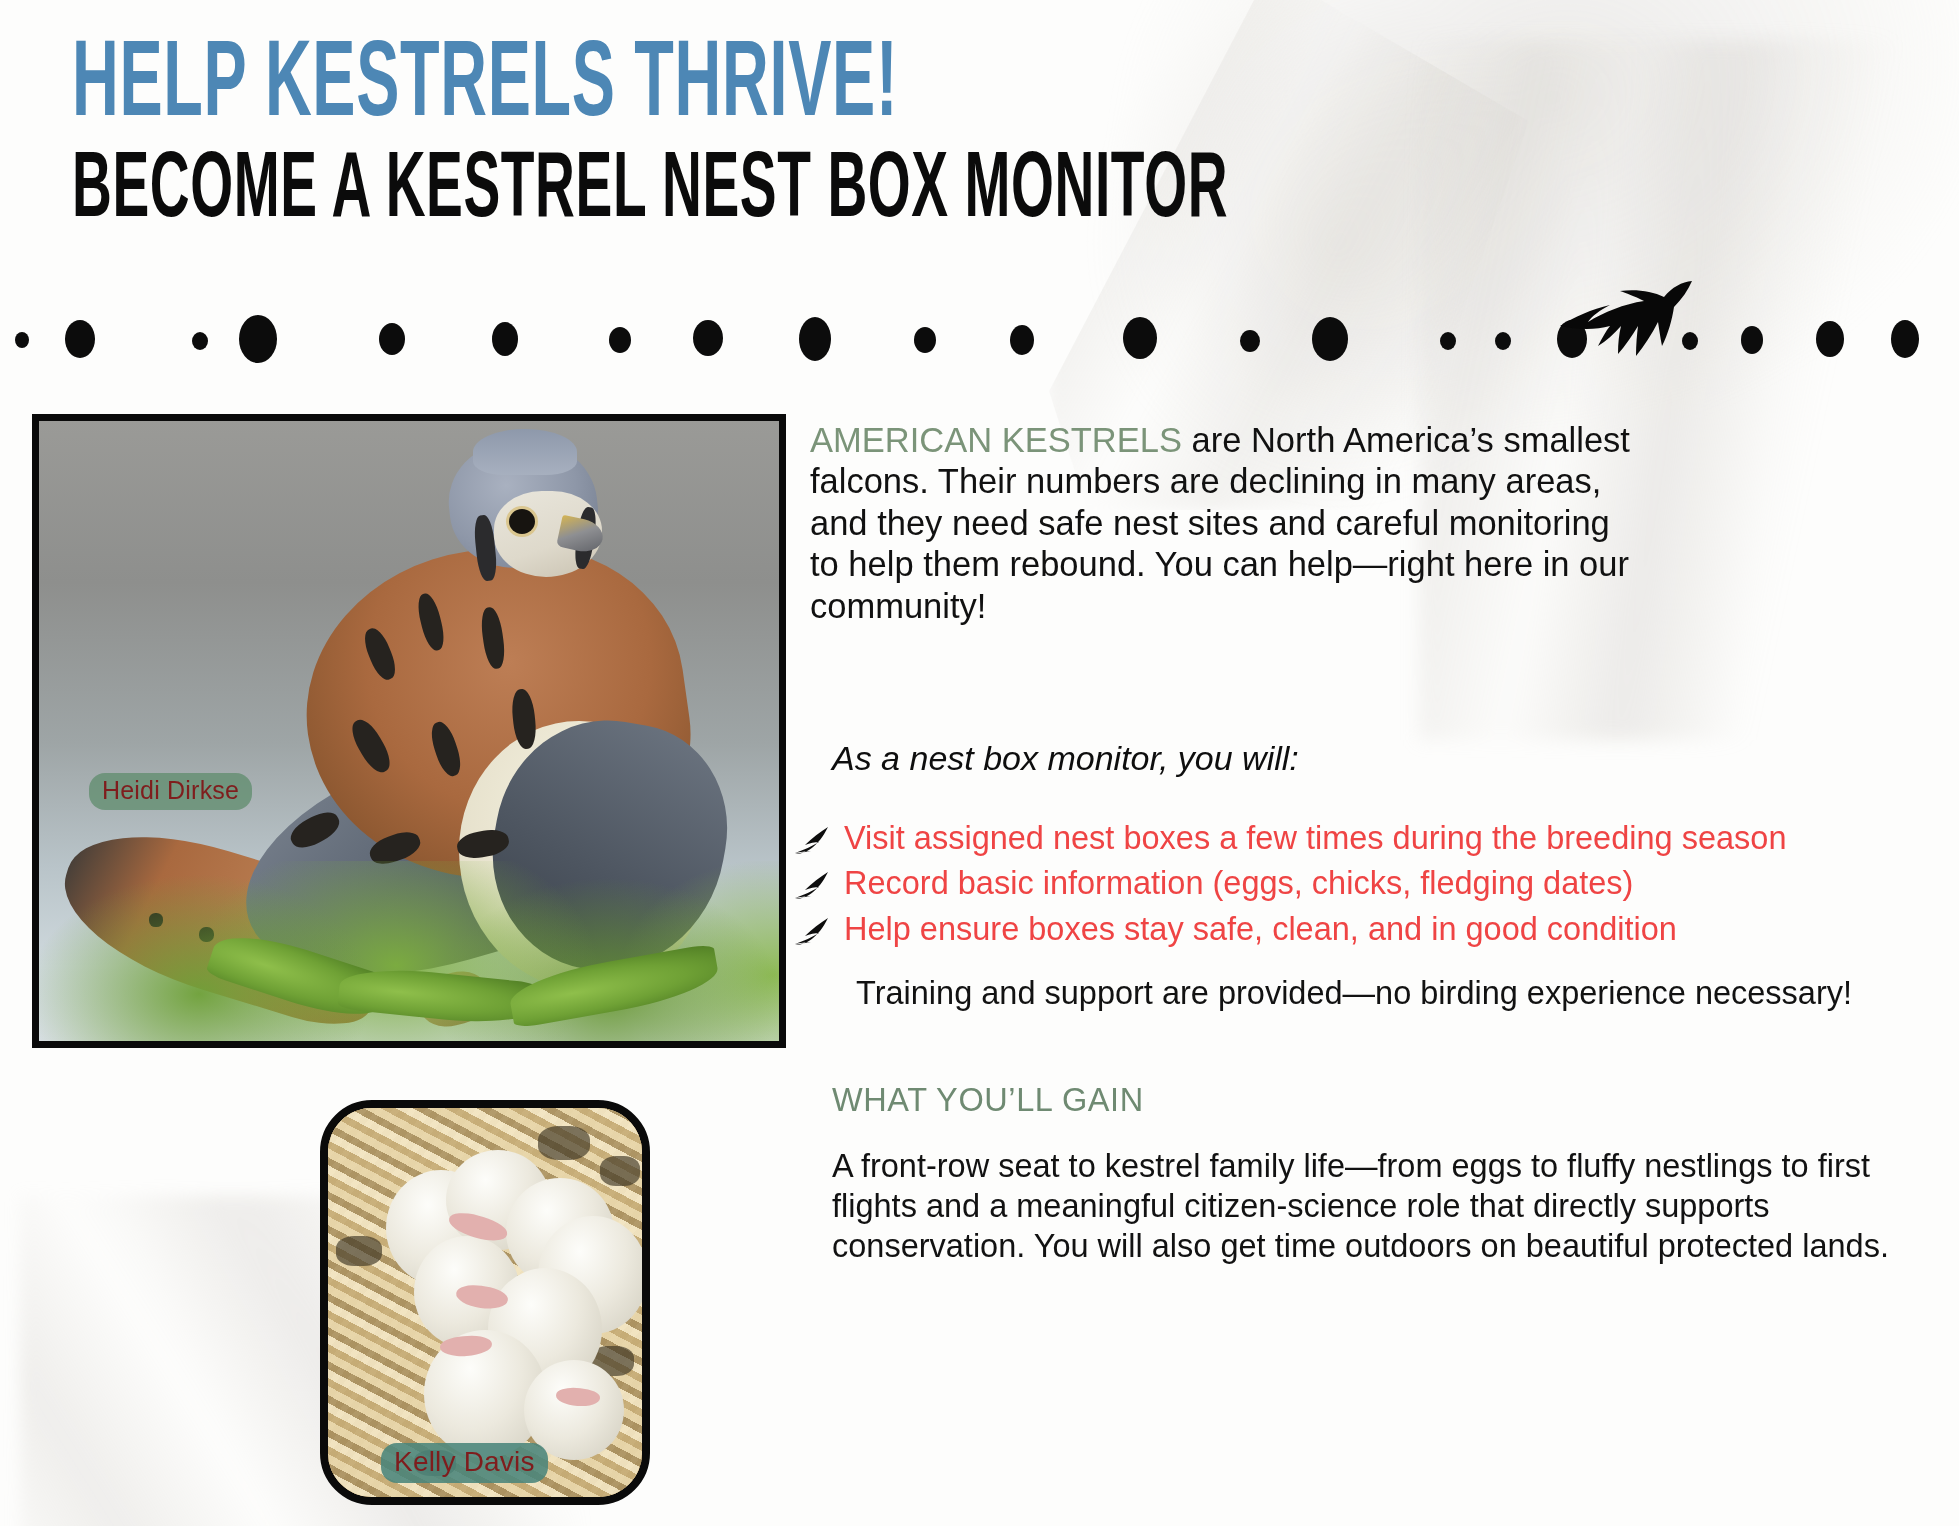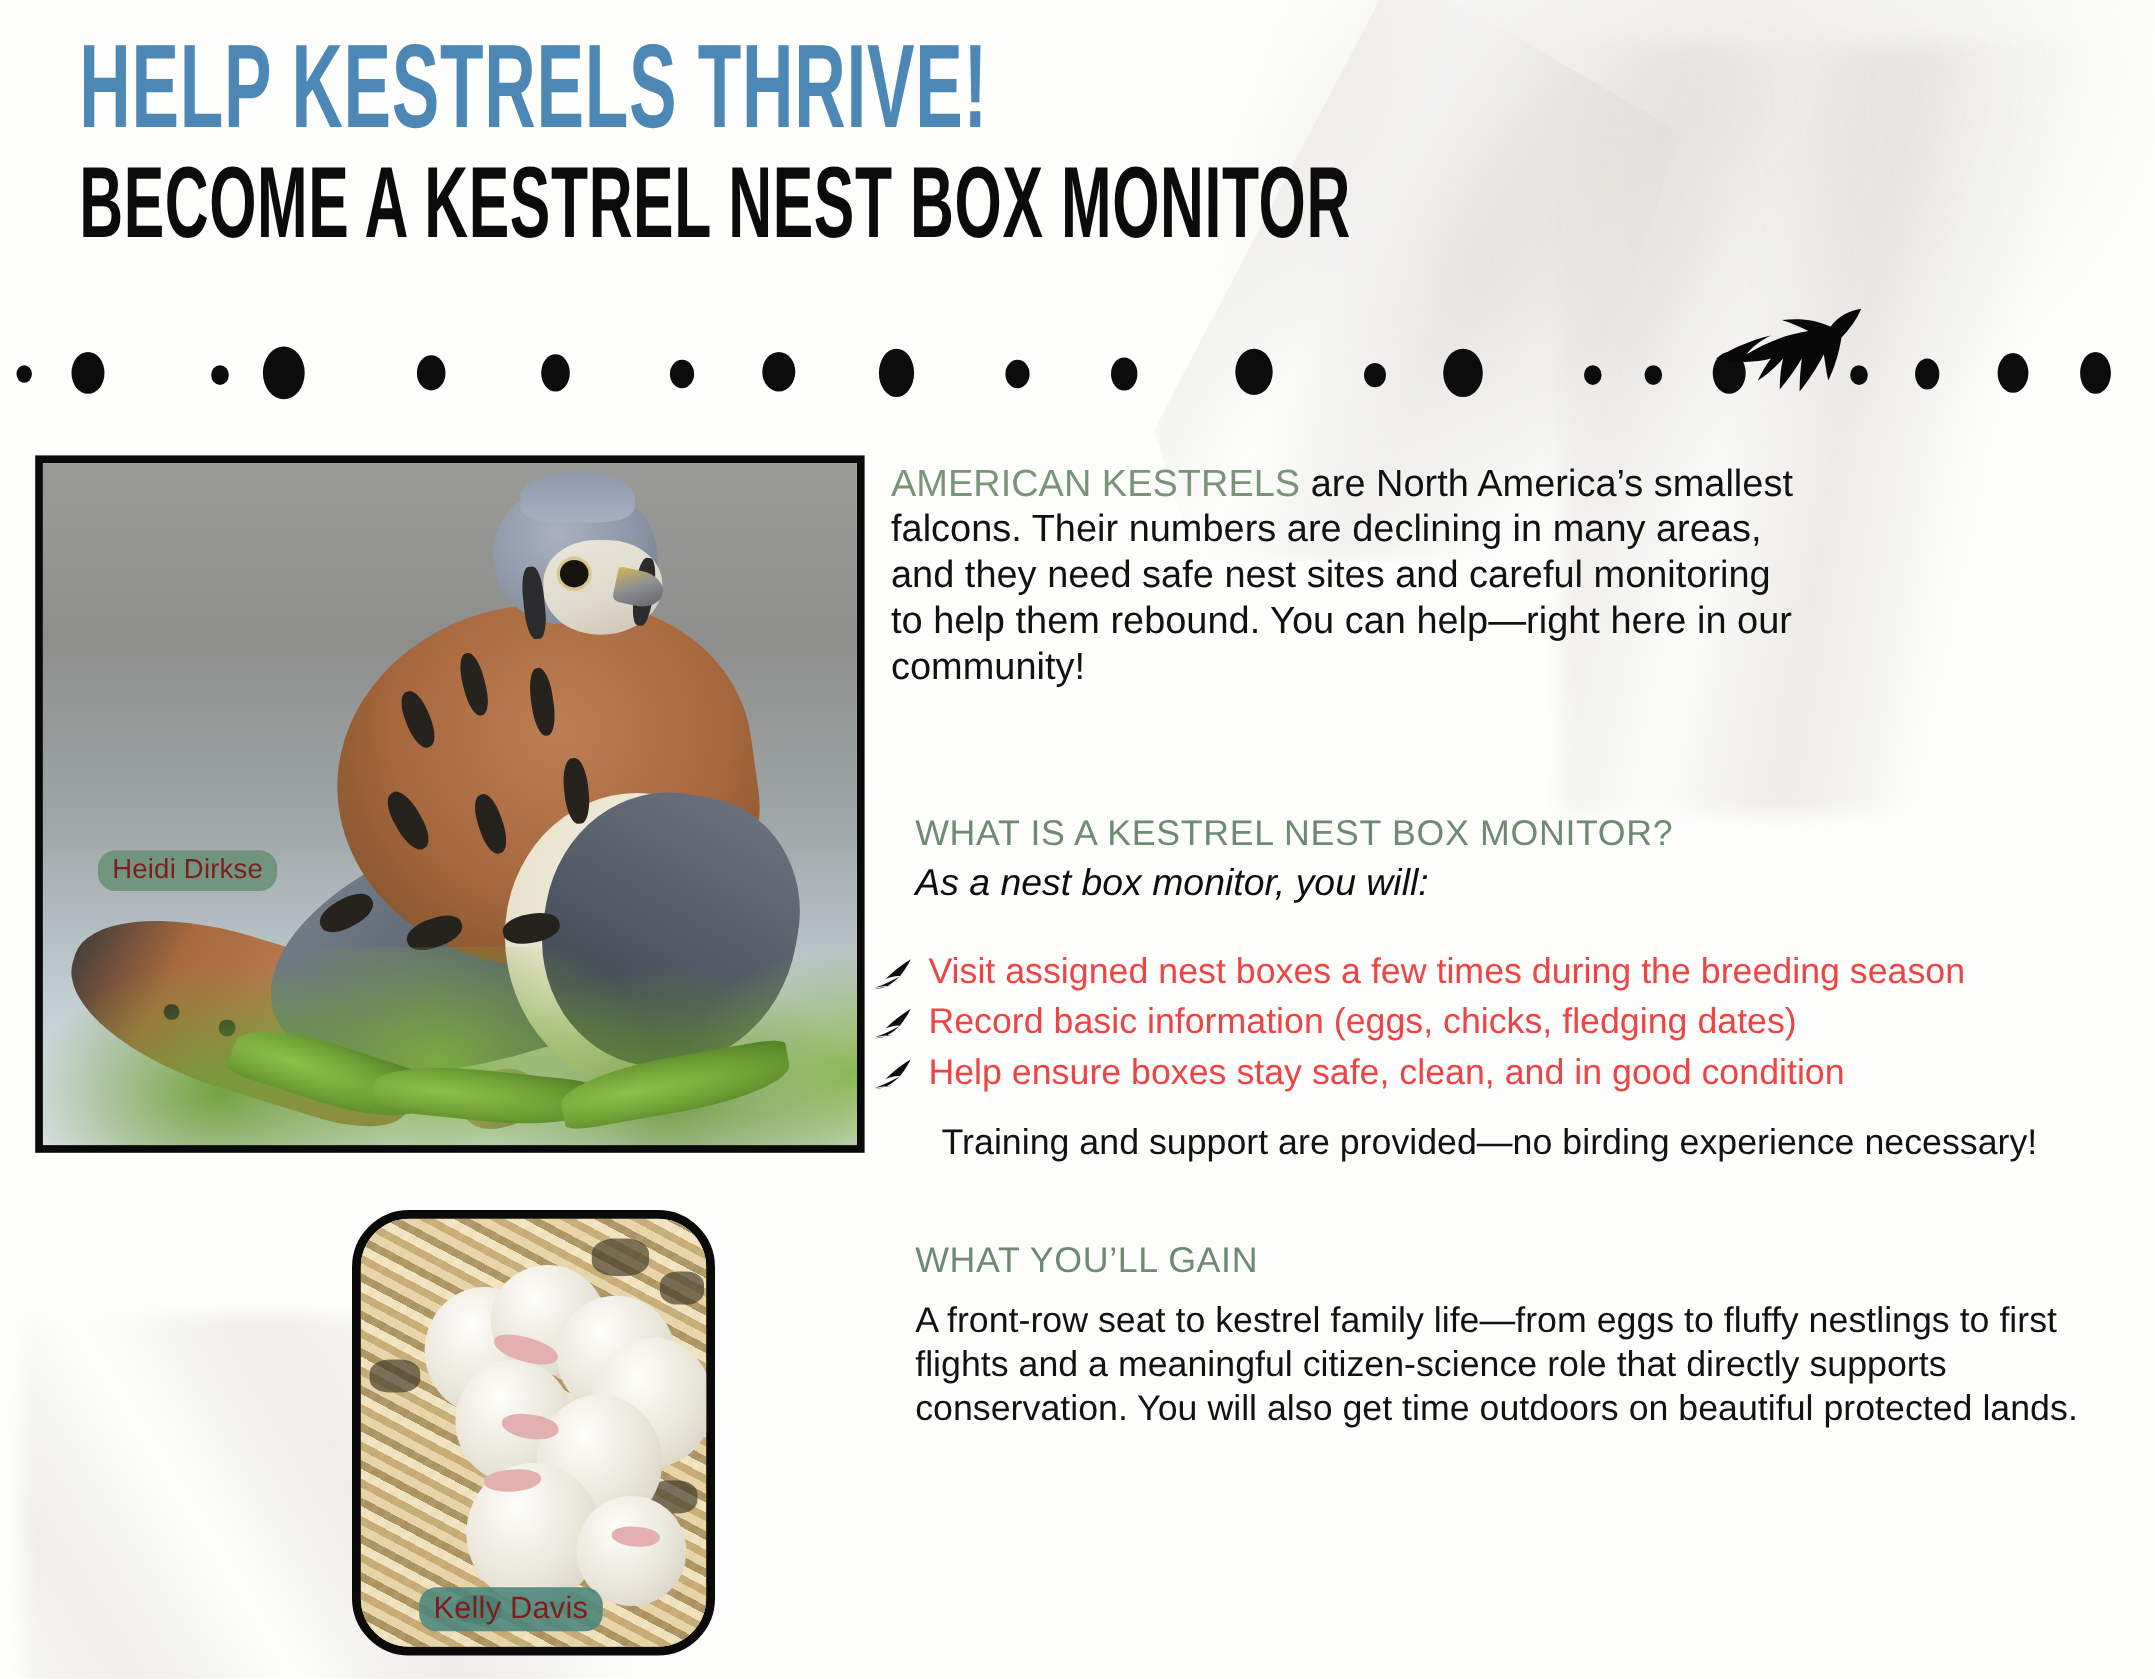--- a/index.html
+++ b/index.html
@@ -161,21 +161,21 @@
   .sec-sub { font-style:italic; font-size:34px; color:#0e0e0e; }
 
   #q-block { margin-left:22px; margin-top:112px; }
   #bullets { list-style:none; margin-top:40px; margin-left:-40px; }
   #bullets li { display:flex; align-items:flex-start; gap:14px; margin-bottom:5px; }
   #bullets .ftr { flex:0 0 auto; width:38px; height:30px; margin-top:7px; }
   #bullets span.txt { font-size:32.5px; line-height:1.24; color:#ef4444; white-space:nowrap; }
 
   #training { margin-top:26px; margin-left:24px; font-size:32.5px; color:#121212; white-space:nowrap; }
   #gain-head { margin-top:70px; margin-left:22px; }
-  #gain-body { margin-top:16px; margin-left:22px; width:1095px; font-size:32.5px; line-height:1.235; color:#121212; }
+  #gain-body { margin-top:27px; margin-left:22px; width:1095px; font-size:32.5px; line-height:1.235; color:#121212; }
 </style>
 </head>
 <body>
 
 <div class="wm" id="wm-tr"></div>
 <div class="wm" id="wm-tr3"></div>
 <div class="wm" id="wm-tr2"></div>
 <div class="wm" id="wm-bl"></div>
 
 <div id="header">
@@ -283,21 +283,20 @@
   <div class="credit" id="credit-inset">Kelly Davis</div>
 </div>
 
 <div id="right">
 
   <p class="lead">
     <span class="hl">AMERICAN KESTRELS</span><span> are North America’s smallest falcons. Their numbers are declining in many areas, and they need safe nest sites and careful monitoring to help them rebound. You can help—right here in our community!</span>
   </p>
 
   <div id="q-block">
-    <div class="sec-head">WHAT IS A KESTREL NEST BOX MONITOR?</div>
     <div class="sec-sub" style="margin-top:8px">As a nest box monitor, you will:</div>
 
     <ul id="bullets">
       <li>
         <svg class="ftr" viewBox="0 0 38 30" aria-hidden="true">
           <path fill="#0d0d0d" d="M36,2 C28,7 20,13 13,20 C18,18 23,17 27,17 C20,21 12,25 3,28
             C8,27 14,26 19,26 C13,27 8,28 3,29 C14,29 26,22 36,2 Z"></path>
         </svg>
         <span class="txt">Visit assigned nest boxes a few times during the breeding season</span>
       </li>

